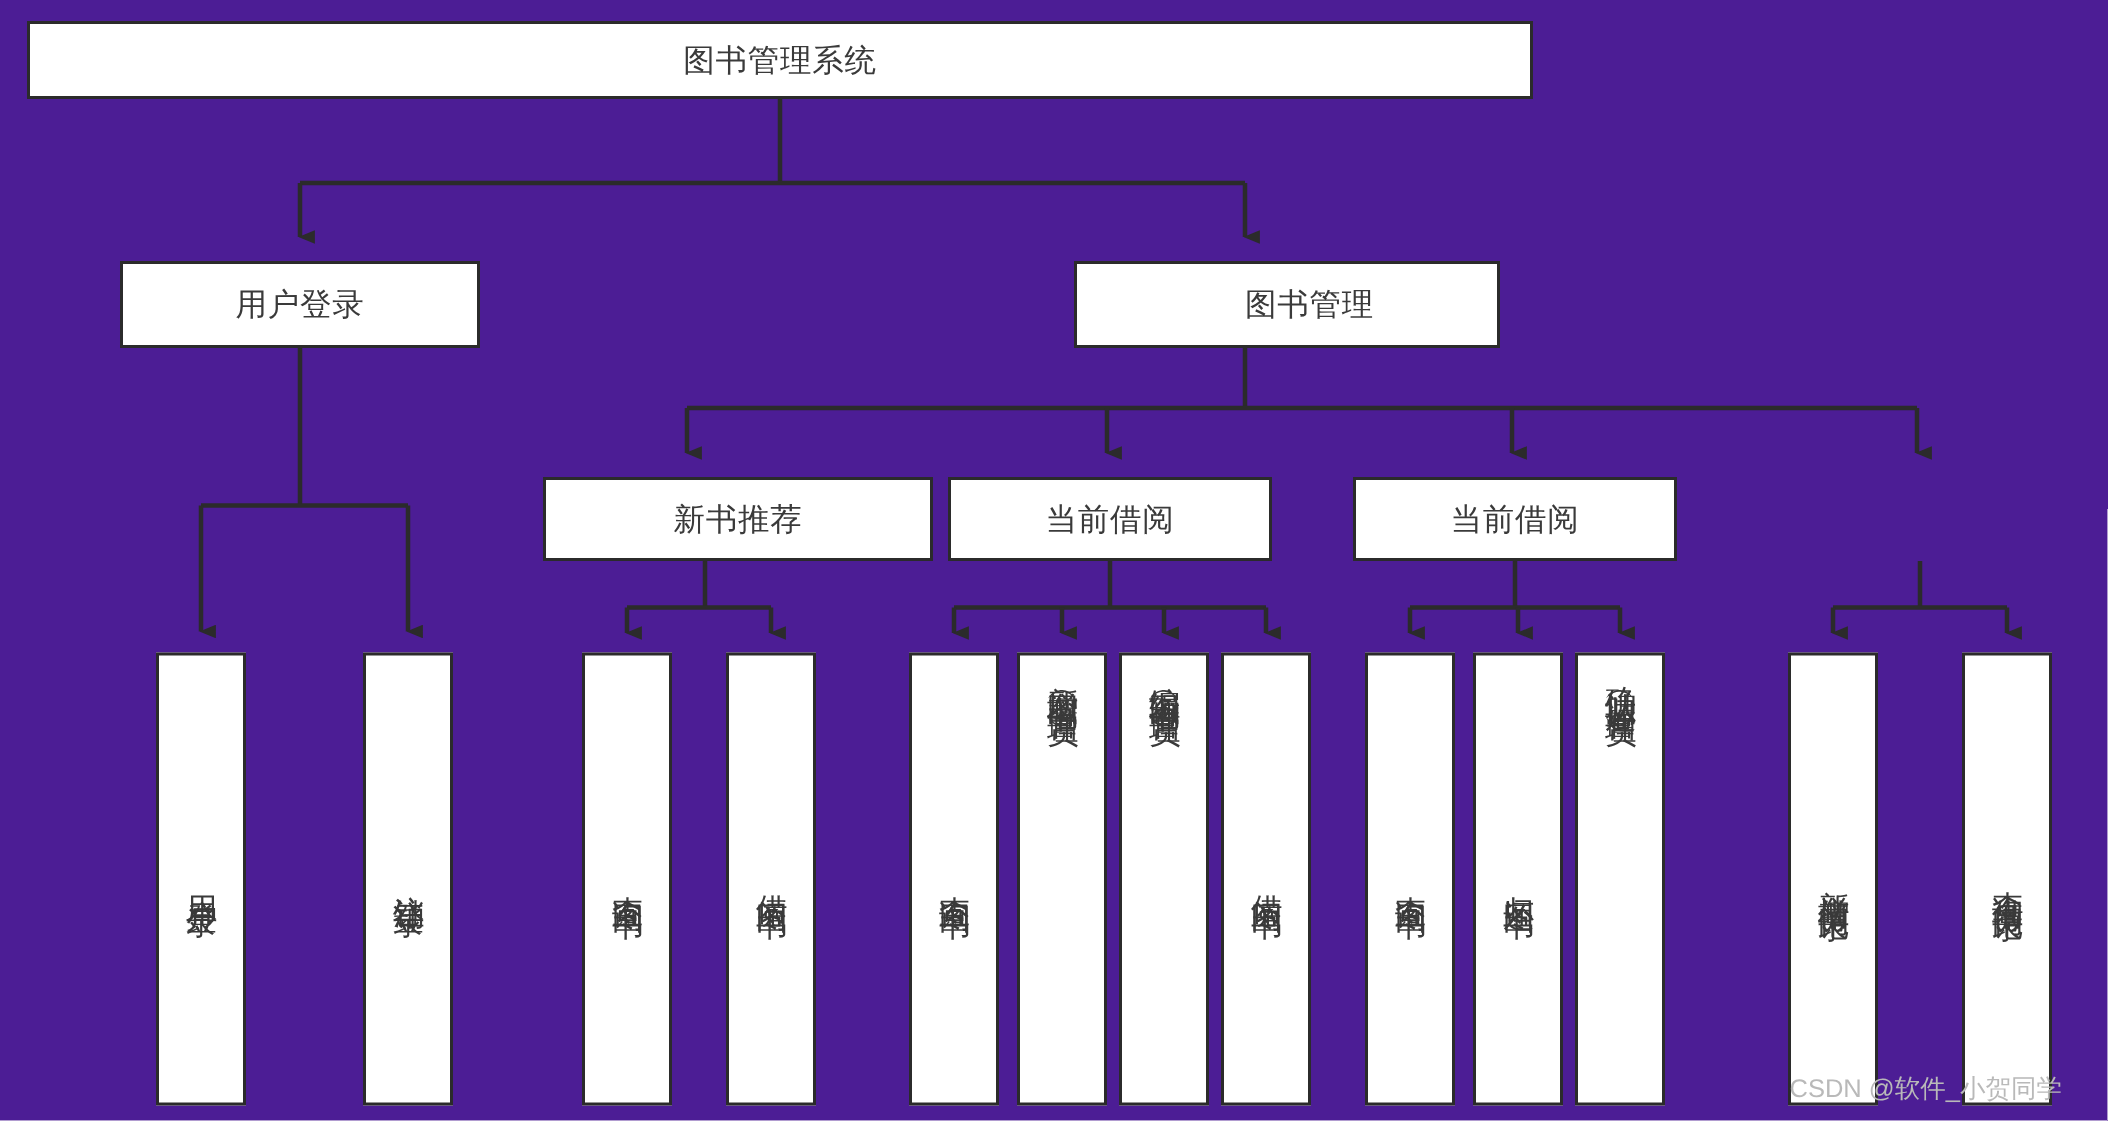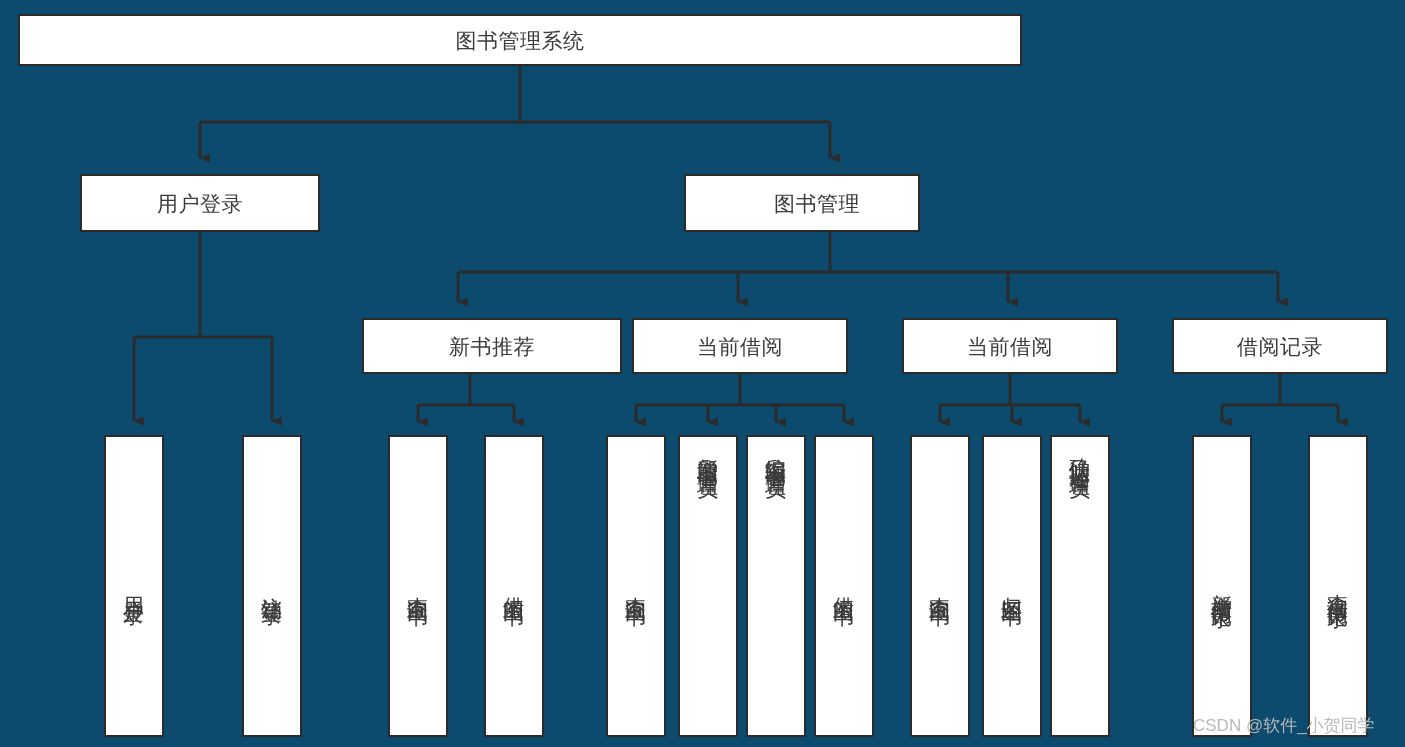--- a/index.html
+++ b/index.html
@@ -7,21 +7,21 @@
     padding: 0;
     background: #ffffff;
   }
   body {
     font-family: "Liberation Sans", "DejaVu Sans", sans-serif;
   }
   #stage {
     position: relative;
     width: 1405px;
     height: 747px;
-    background: #0c4a6e;
+    background: #4c1d95;
     overflow: hidden;
   }
   #diagram-svg {
     position: absolute;
     left: 0;
     top: 0;
     width: 1405px;
     height: 747px;
   }
   .node-box {
@@ -126,35 +126,32 @@
     </g>
   </svg>
 
   <div class="node-box" style="left:18px; top:14px; width:1004px; height:52px;">
     <span class="node-label-h">图书管理系统</span>
   </div>
 
   <div class="node-box" style="left:80px; top:174px; width:240px; height:58px;">
     <span class="node-label-h">用户登录</span>
   </div>
-  <div class="node-box" style="left:684px; top:174px; width:236px; height:58px;padding-left:30px;">
+  <div class="node-box" style="left:716px; top:174px; width:284px; height:58px;padding-left:30px;">
     <span class="node-label-h">图书管理</span>
   </div>
 
   <div class="node-box" style="left:362px; top:318px; width:260px; height:56px;">
     <span class="node-label-h">新书推荐</span>
   </div>
   <div class="node-box" style="left:632px; top:318px; width:216px; height:56px;">
     <span class="node-label-h">当前借阅</span>
   </div>
   <div class="node-box" style="left:902px; top:318px; width:216px; height:56px;">
     <span class="node-label-h">当前借阅</span>
-  </div>
-  <div class="node-box" style="left:1172px; top:318px; width:216px; height:56px;">
-    <span class="node-label-h">借阅记录</span>
   </div>
 
   <div class="node-box leaf-box center-v" style="left:104px; top:435px; width:60px; height:302px;">
     <span class="node-label-v">用户登录</span>
   </div>
   <div class="node-box leaf-box center-v" style="left:242px; top:435px; width:60px; height:302px;">
     <span class="node-label-v">注销登录</span>
   </div>
 
   <div class="node-box leaf-box center-v" style="left:388px; top:435px; width:60px; height:302px;">

